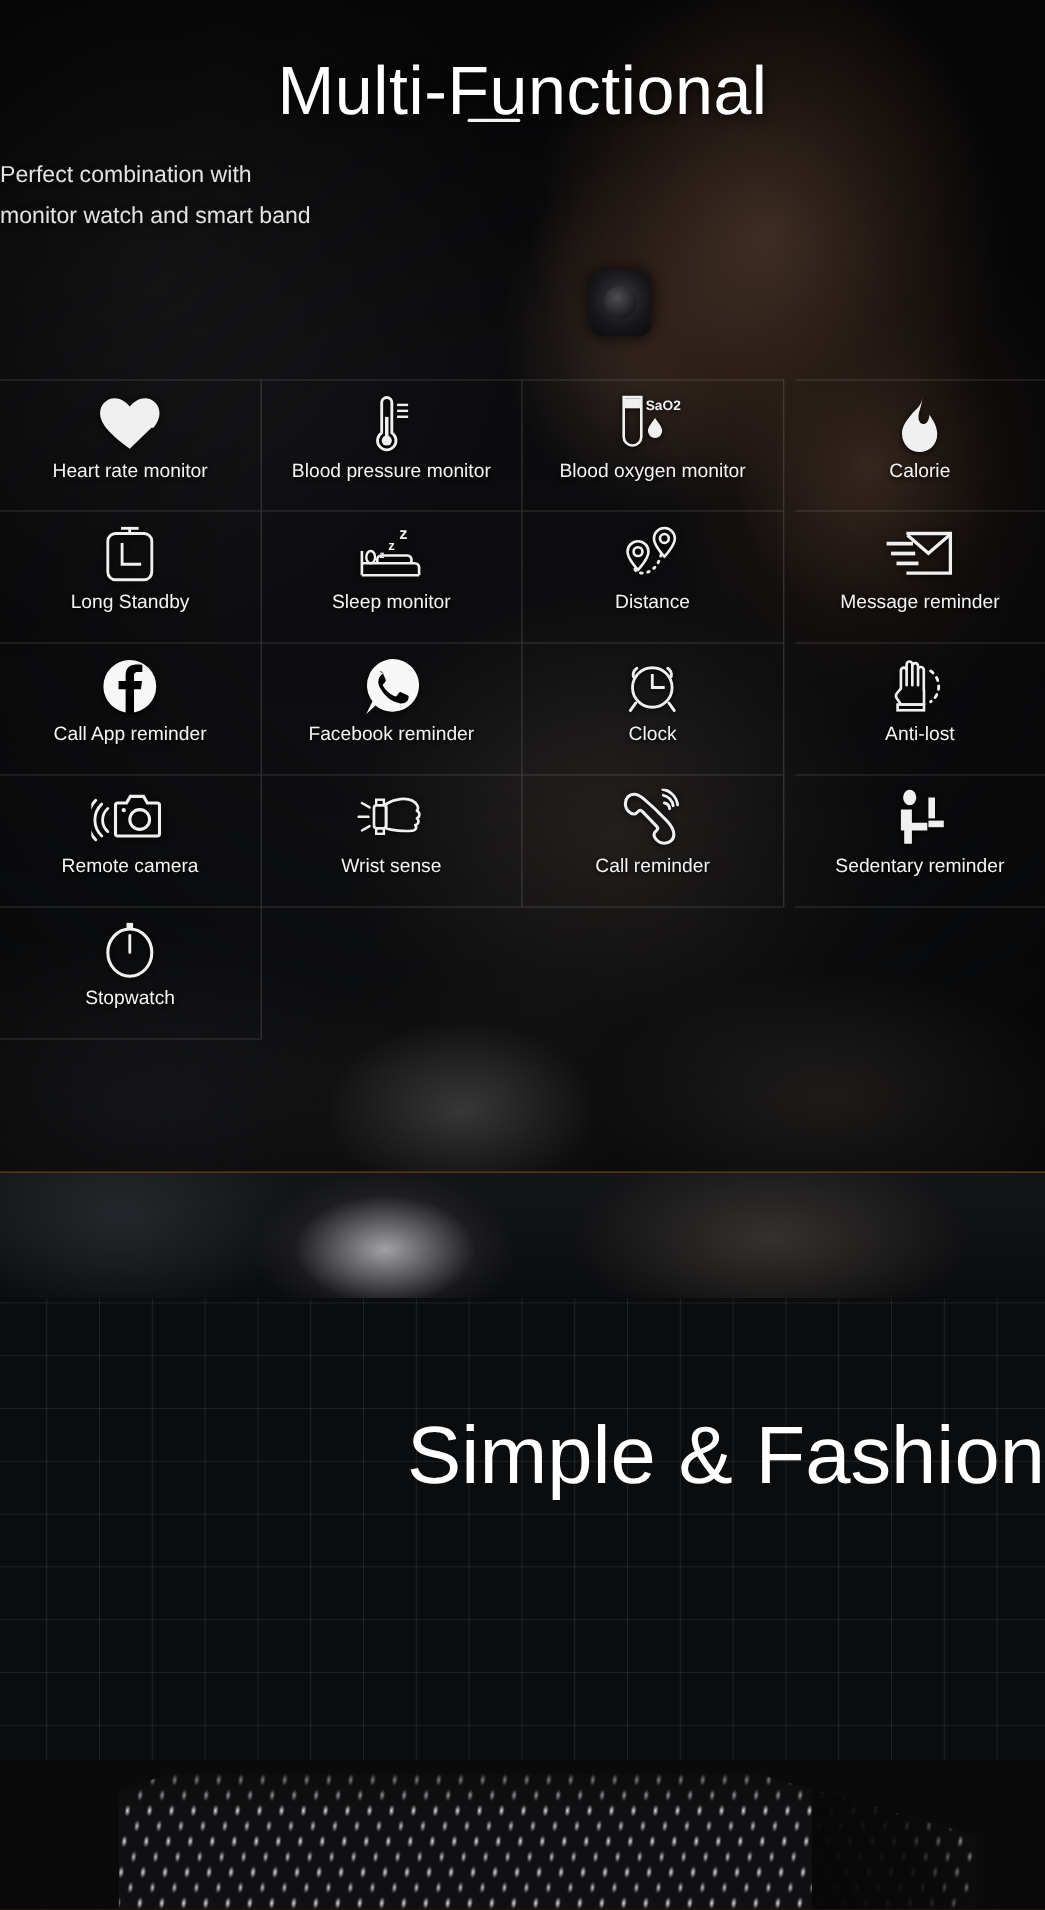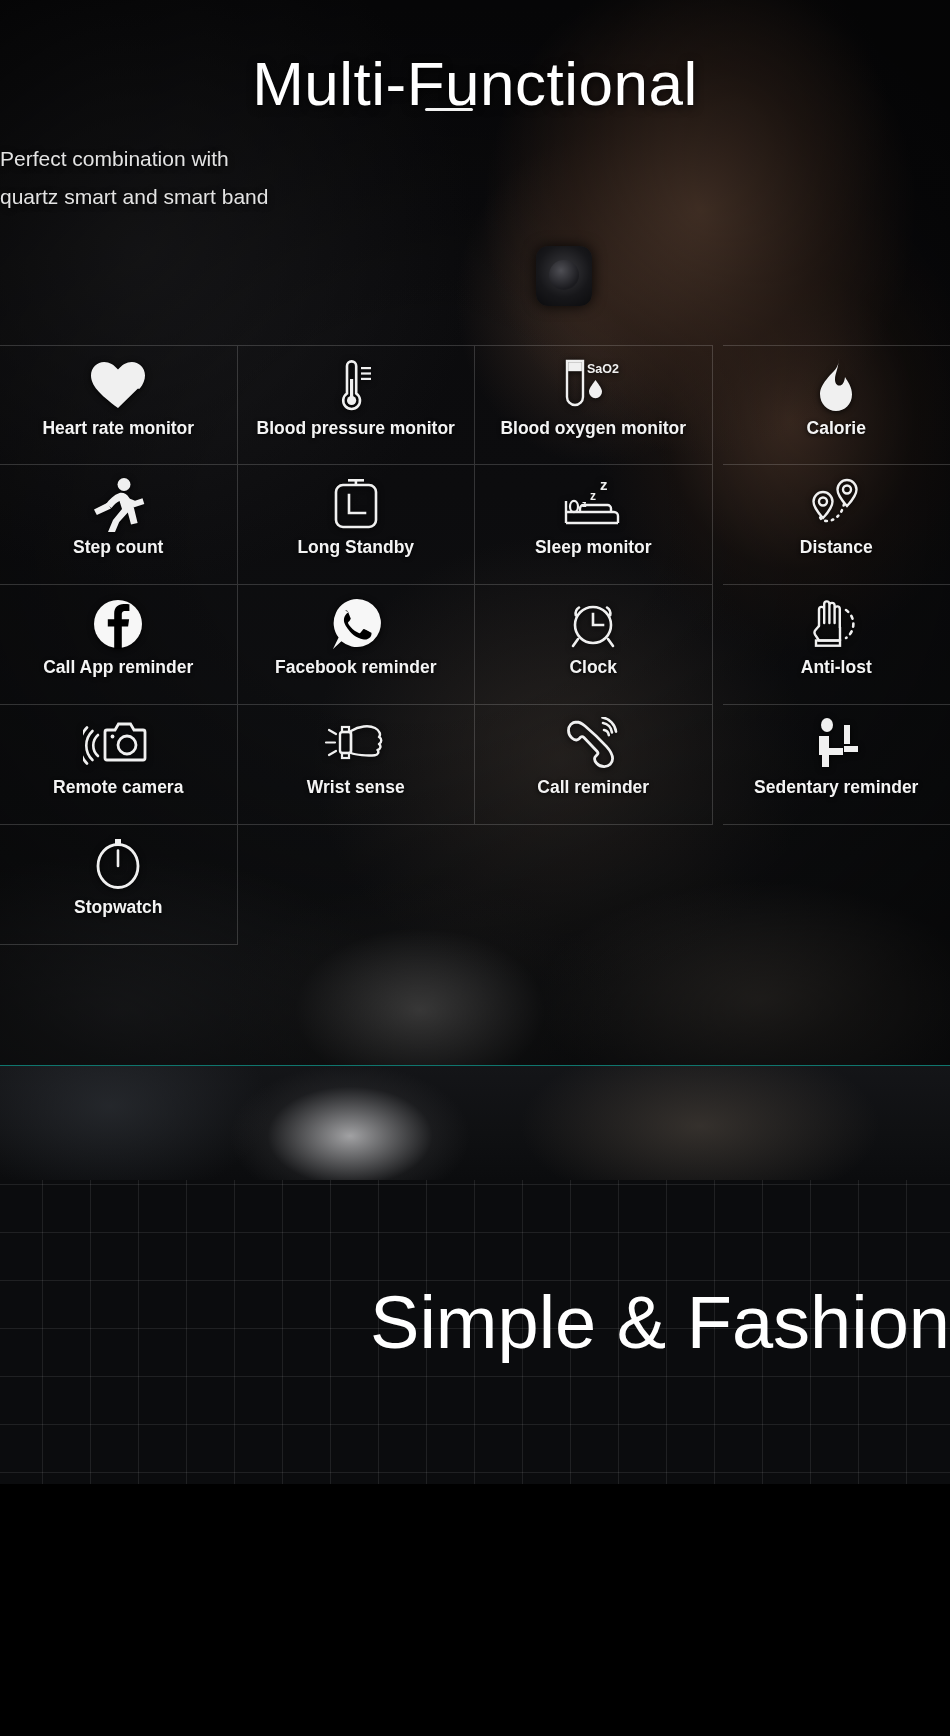--- a/index.html
+++ b/index.html
@@ -1,18 +1,18 @@
 <!DOCTYPE html>
 <html><head>
 <meta charset="utf-8">
 <style>
   html,body{margin:0;padding:0;background:#000;}
   body{width:950px;height:1736px;overflow:hidden;
        font-family:"Liberation Sans",sans-serif;color:#fff;}
-  .page{position:relative;width:950px;height:1484px;background:#0f766e;overflow:hidden;}
+  .page{position:relative;width:950px;height:1736px;background:#a16207;overflow:hidden;}
 
   
   .hero{position:absolute;left:0;top:0;width:950px;height:1065px;overflow:hidden;
         background:#0a0a0c;}
   
   .hero-photo{position:absolute;inset:0;
     background:
       radial-gradient(ellipse 300px 340px at 700px 210px, rgba(86,62,48,.95) 0%, rgba(52,36,28,.75) 42%, rgba(12,10,9,0) 72%),
       radial-gradient(ellipse 210px 250px at 742px 118px, rgba(38,30,26,.95) 0%, rgba(16,13,11,0) 70%),
       radial-gradient(ellipse 250px 300px at 790px 420px, rgba(74,52,40,.88) 0%, rgba(30,21,16,.5) 50%, rgba(10,9,8,0) 78%),
@@ -44,21 +44,21 @@
   .fgrid{position:absolute;left:0;top:345px;width:950px;height:600px;
          display:grid;grid-template-columns:repeat(4,1fr);grid-template-rows:repeat(5,120px);}
   .fcell{position:relative;display:flex;flex-direction:column;align-items:center;justify-content:flex-start;
          box-sizing:border-box;padding-top:8px;
          border-right:1px solid rgba(255,255,255,.17);
          border-bottom:1px solid rgba(255,255,255,.17);}
   .fcell:nth-child(4n){border-right:none;margin-left:10px;}
   .fgrid .fcell:nth-child(-n+4){border-top:1px solid rgba(255,255,255,.17);}
   .ficon{height:62px;display:flex;align-items:center;}
   .ficon svg{display:block;filter:drop-shadow(0 1px 3px rgba(0,0,0,.85));}
-  .flabel{font-size:17.5px;line-height:21px;text-align:center;color:#f4f4f4;font-weight:700;
+  .flabel{font-size:17.5px;line-height:21px;text-align:center;color:#f4f4f4;font-weight:400;
           margin-top:2px;padding:0 4px;text-shadow:0 1px 4px rgba(0,0,0,.9);}
 
   
   .gridsec{position:absolute;left:0;top:1066px;width:950px;height:670px;background:#0b0c0e;overflow:hidden;}
   .gridsec-top-photo{position:absolute;left:0;top:0;width:950px;height:114px;
     background:
       radial-gradient(ellipse 150px 90px at 350px 70px, rgba(198,198,200,.8) 0%, rgba(60,60,62,.25) 55%, rgba(10,10,11,0) 80%),
       radial-gradient(ellipse 230px 110px at 700px 60px, rgba(78,70,62,.6) 0%, rgba(12,11,10,0) 78%),
       radial-gradient(ellipse 200px 120px at 110px 40px, rgba(52,56,62,.55) 0%, rgba(8,9,10,0) 80%),
       linear-gradient(180deg,#141518 0%,#0e0f11 70%,#0b0c0e 100%);
@@ -95,21 +95,21 @@
 
   <section class="hero">
     <div class="hero-photo"></div>
     <div class="hero-vig"></div>
     <div class="hero-watch"></div>
 
     <h1 class="hero-title">Multi-Functional</h1>
     <div class="hero-rule"></div>
     <div class="hero-sub">
       <div>Perfect combination with</div>
-      <div>quartz smart and smart band</div>
+      <div>monitor watch and smart band</div>
     </div>
 
     <div class="fgrid">
 
       <div class="fcell">
         <div class="ficon">
           <svg width="58" height="50" viewBox="0 0 58 50">
               <path fill="#f0f0f0" d="M29 48 C10 34 2 25 2 15.5 C2 7.6 8.2 2 15.2 2 C20.4 2 25.1 4.8 29 9.6 C32.9 4.8 37.6 2 42.8 2 C49.8 2 56 7.6 56 15.5 C56 20 54.3 24.2 50.6 28.8 L38 28.8 L33 19 L27.6 33 L22.2 25.6 L16 31.6 L12.4 27.4 L22.6 18.2 L28.4 26.4 L33.6 12.6 L40.4 25.6 L52 25.6 Z"></path>
             </svg>
         </div>
@@ -144,31 +144,20 @@
 
       <div class="fcell">
         <div class="ficon">
           <svg width="44" height="56" viewBox="0 0 44 56">
               <path fill="#f0f0f0" d="M24.5 1 C25.5 11 19 14.5 14 20.5 C9 26.5 6 31.5 6 37 C6 47 13.5 54 22 54 C30.5 54 38 47.5 38 37.5 C38 30 34 25 31 20 C30.4 26 28 28.5 25.5 28.5 C22.8 28.5 21 26 21 22.4 C21 16 25 11 24.5 1 Z"></path>
             </svg>
         </div>
         <div class="flabel">Calorie</div>
       </div>
 
-      <div class="fcell">
-        <div class="ficon">
-          <svg width="56" height="56" viewBox="0 0 56 56">
-            <circle cx="34" cy="8.5" r="6.5" fill="#f0f0f0"></circle>
-            <path fill="#f0f0f0" d="M29.5 17 C24 19 19.5 23 16 28 l5.5 4 c2.5 -3.2 5 -5.5 8 -7 l2.5 8 l-9 11 l-5 12 l7 0 l4.2 -10 l8.6 -9.4 l3.2 12 l6.6 -1.6 l-4 -16.4 l-4.6 -9.2 C37 18.4 33.2 16 29.5 17 Z"></path>
-            <path fill="#f0f0f0" d="M34.5 20.5 l10.5 4.2 l7.5 -2.4 l1.8 5.6 l-10 3.4 l-11 -4.6 Z"></path>
-            <path fill="#f0f0f0" d="M17 27 L4 33.5 l2.8 5.4 L21 32.4 Z"></path>
-          </svg>
-        </div>
-        <div class="flabel">Step count</div>
-      </div>
 
       <div class="fcell">
         <div class="ficon">
           <svg width="52" height="56" viewBox="0 0 52 56">
             <rect x="6" y="9" width="40" height="42" rx="7" fill="none" stroke="#f0f0f0" stroke-width="2.6"></rect>
             <rect x="18" y="3" width="16" height="2.6" fill="#f0f0f0"></rect>
             <rect x="24.6" y="3" width="2.6" height="7" fill="#f0f0f0"></rect>
             <path fill="none" stroke="#f0f0f0" stroke-width="2.6" stroke-linecap="square" d="M19 19 V37 H35"></path>
           </svg>
         </div>
@@ -196,20 +185,32 @@
             <path fill="none" stroke="#f0f0f0" stroke-width="2.4" d="M43 4 a9.5 9.5 0 0 1 9.5 9.5 C52.5 20 43 30 43 30 S33.5 20 33.5 13.5 A9.5 9.5 0 0 1 43 4 Z"></path>
             <circle cx="43" cy="13.5" r="4" fill="none" stroke="#f0f0f0" stroke-width="2.4"></circle>
             <path fill="none" stroke="#f0f0f0" stroke-width="2.4" d="M19 16 a9.5 9.5 0 0 1 9.5 9.5 C28.5 32 19 42 19 42 S9.5 32 9.5 25.5 A9.5 9.5 0 0 1 19 16 Z"></path>
             <circle cx="19" cy="25.5" r="4" fill="none" stroke="#f0f0f0" stroke-width="2.4"></circle>
             <path fill="none" stroke="#f0f0f0" stroke-width="2.6" stroke-linecap="round" stroke-dasharray="1.5 5" d="M40 28 C38 38 31 45 23 45 C17 45 14.5 41 17 38"></path>
           </svg>
         </div>
         <div class="flabel">Distance</div>
       </div>
 
+      <div class="fcell">
+        <div class="ficon">
+          <svg width="68" height="52" viewBox="0 0 68 52">
+            <path fill="none" stroke="#f0f0f0" stroke-width="3" d="M22 7 H62 V43 H22"></path>
+            <path fill="none" stroke="#f0f0f0" stroke-width="3" d="M23 8.5 L42 25 L61 8.5"></path>
+            <rect x="4" y="14.5" width="24" height="3.4" fill="#f0f0f0"></rect>
+            <rect x="8" y="23.5" width="22" height="3.4" fill="#f0f0f0"></rect>
+            <rect x="13" y="32.5" width="20" height="3.4" fill="#f0f0f0"></rect>
+          </svg>
+        </div>
+        <div class="flabel">Message reminder</div>
+      </div>
 
       <div class="fcell">
         <div class="ficon">
           <svg width="52" height="52" viewBox="0 0 52 52">
             <circle cx="26" cy="26" r="24" fill="#f7f7f7"></circle>
             <path fill="#000" d="M29.8 51 V28.6 h6.3 l1 -7.4 h-7.3 v-4.7 c0 -2.1 .6 -3.6 3.7 -3.6 h3.9 V6.3 c-.7 -.1 -3 -.3 -5.7 -.3 -5.7 0 -9.5 3.4 -9.5 9.7 v5.5 h-6.4 v7.4 h6.4 V51 Z"></path>
           </svg>
         </div>
         <div class="flabel">Call App reminder</div>
       </div>

